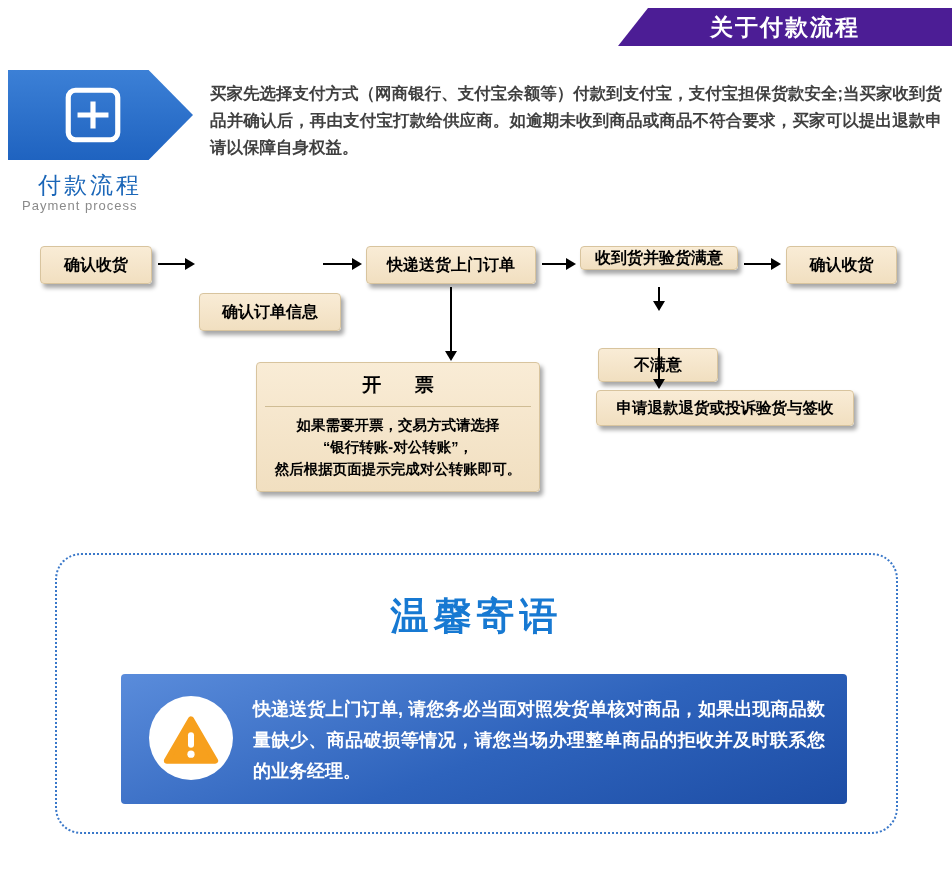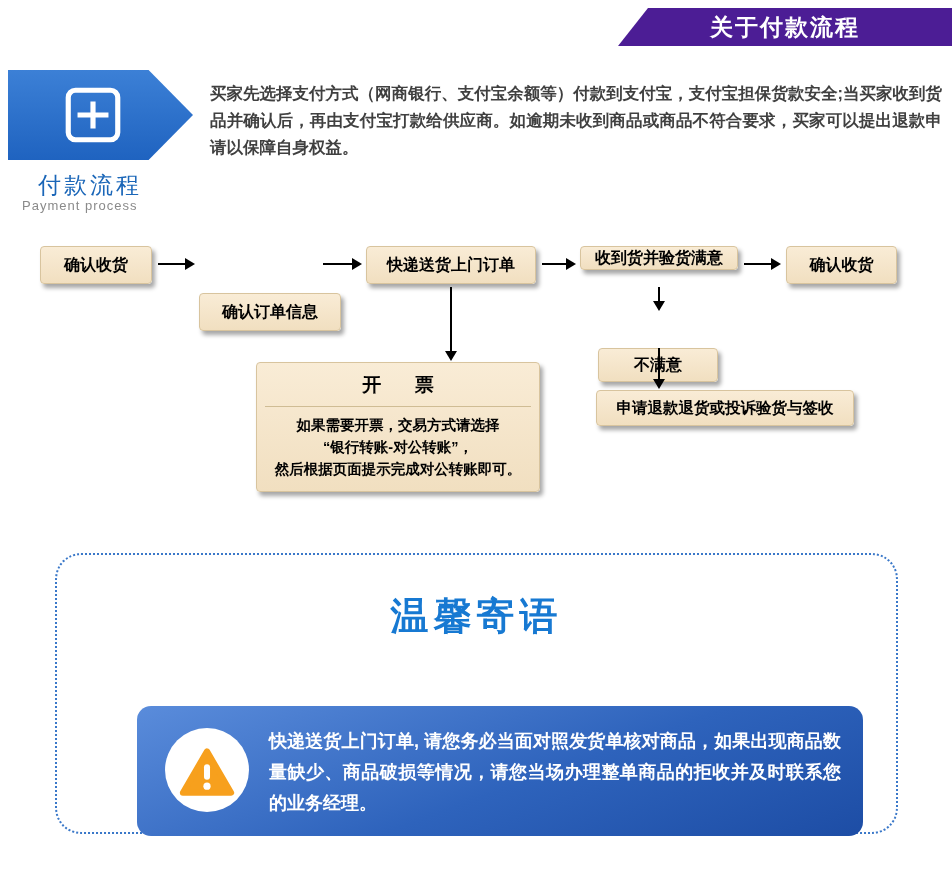--- a/index.html
+++ b/index.html
@@ -95,24 +95,23 @@
   
   .notice {
     position:absolute; left:55px; top:553px; width:843px; height:281px;
     border:2px dotted #3a78c9; border-radius:26px; background:#fff;
   }
   .notice-title {
     position:absolute; left:0; top:36px; width:100%;
     text-align:center; color:#1779d2; font-size:38px; font-weight:bold; letter-spacing:5px;
   }
   .notice-box {
-    position:absolute; left:80px; top:119px; width:726px; height:130px;
-    border-radius:14px;
+    position:absolute; left:64px; top:119px; width:726px; height:130px;
+    border-radius:4px;
     background:linear-gradient(160deg,#5a8cdb 0%,#2e63bc 55%,#1d4da5 100%);
-    margin-top:32px;
   }
   .warn-circle {
     position:absolute; left:28px; top:22px; width:84px; height:84px;
     background:#fff; border-radius:50%;
     display:flex; align-items:center; justify-content:center;
   }
   .warn-triangle { width:56px; height:50px; margin-top:4px; }
   .notice-msg {
     position:absolute; left:132px; top:20px; width:572px;
     color:#fff; font-size:18px; font-weight:bold; line-height:31px; text-align:justify;

